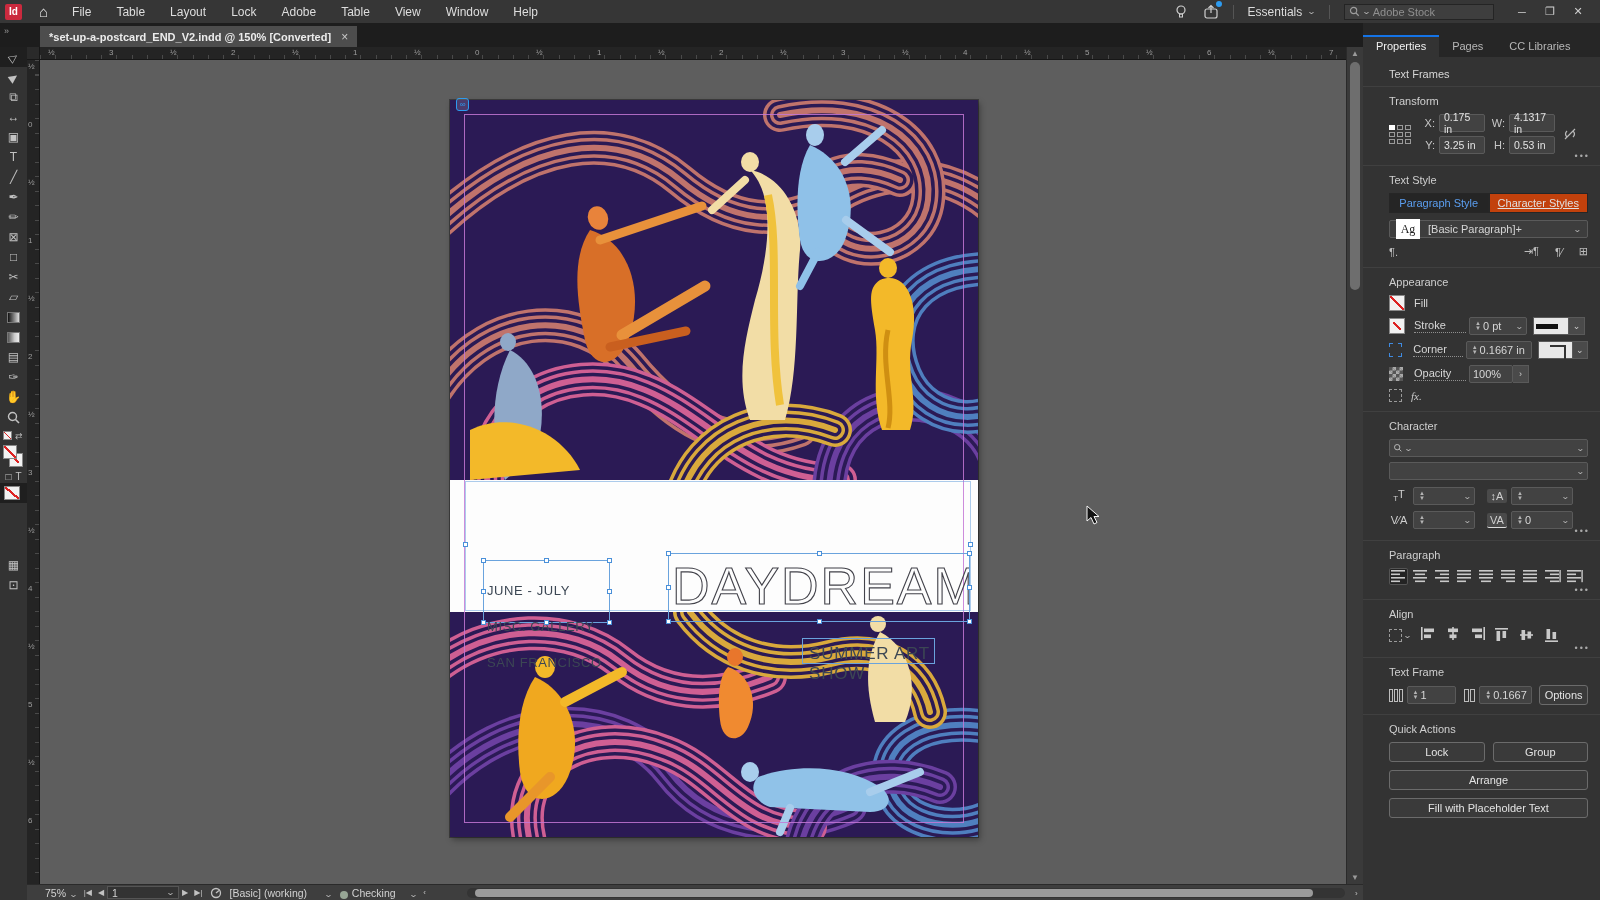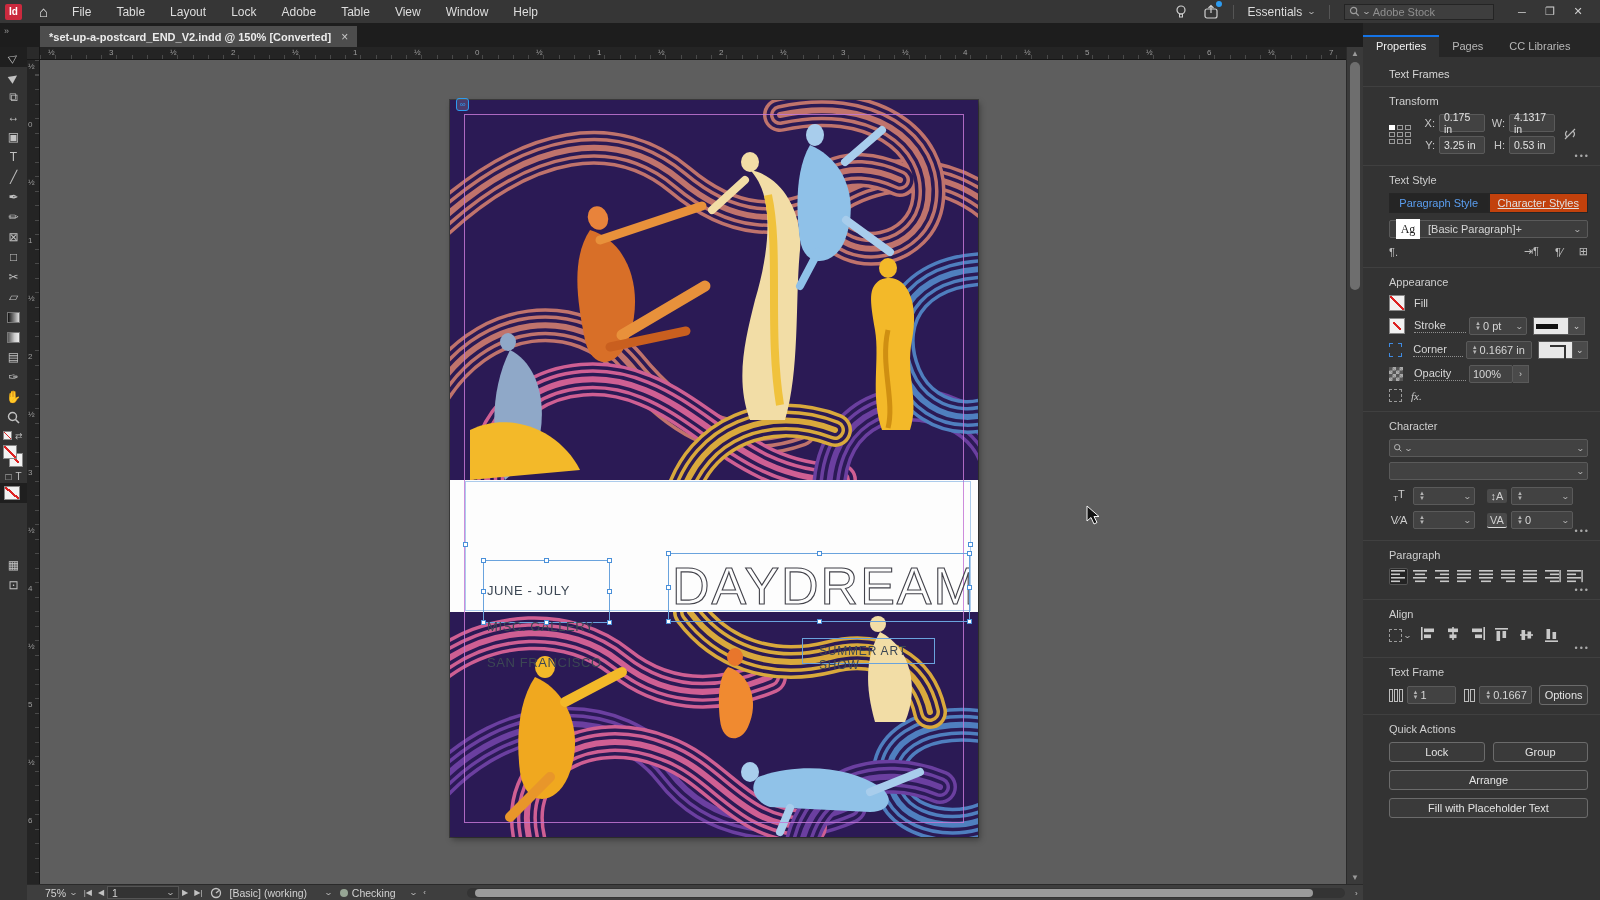--- a/index.html
+++ b/index.html
@@ -77,35 +77,35 @@
   .blu { stroke:#4f7fbf; } .yel { stroke:#d9a93c; } .bgc { stroke:#2b1a55; }
   .w34{stroke-width:34}.w27{stroke-width:27}.w20{stroke-width:20}.w13{stroke-width:13}.w6{stroke-width:6}
 
   
   .tframe { position:absolute; border:1px solid #6aa3dd; }
   .handle { position:absolute; width:5px; height:5px; background:#fff; border:1px solid #4a90d9; }
   #frame-dates { left:443px; top:500px; width:127px; height:63px; }
   #frame-dates .lines { position:absolute; left:3px; top:3px; color:#3c4754; font-size:13px; letter-spacing:.6px; line-height:18px; white-space:pre-line; }
   #frame-title { left:628px; top:493px; width:302px; height:69px; }
   #frame-sub { left:762px; top:578px; width:133px; height:26px; }
-  #frame-sub .subtxt { position:absolute; left:16px; top:5px; color:#3c4754; font-size:12px; letter-spacing:.8px; }
+  #frame-sub .subtxt { position:absolute; left:6px; top:5px; color:#3c4754; font-size:17px; letter-spacing:.8px; }
   #band-frame { position:absolute; left:425px; top:421px; width:506px; height:130px; border:1px solid rgba(106,163,221,.55); }
   .cc-badge { position:absolute; left:416px; top:38px; width:13px; height:13px; border-radius:3px;
     border:1.5px solid #2d9bf0; color:#2d9bf0; font-size:8px; display:flex; align-items:center; justify-content:center; background:rgba(255,255,255,.15); }
   #cursor { position:absolute; left:1046px; top:445px; z-index:25; }
 
   
   #vscroll { position:absolute; left:1346px; top:47px; width:17px; height:837px; background:#3a3a3a; border-left:1px solid #2a2a2a; z-index:20; }
   #vscroll .thumb { position:absolute; left:3px; top:15px; width:10px; height:228px; background:#6e6e6e; border-radius:5px; }
   #vscroll .arr { position:absolute; left:4px; color:#9a9a9a; font-size:8px; }
 
   
   #statusbar { position:absolute; left:27px; top:884px; width:1336px; height:16px; background:#3e3e3e;
     border-top:1px solid #2a2a2a; display:flex; align-items:center; color:#d2d2d2; font-size:10.5px; z-index:30; }
-  .sb-item { display:flex; align-items:center; gap:4px; padding:0 4px; }
+  .sb-item { display:flex; align-items:flex-end; gap:4px; padding:0 4px; }
   .pgfield { width:72px; height:13px; background:#333; border:1px solid #555; display:flex; align-items:center;
     justify-content:space-between; padding:0 4px; }
   .navbtn { color:#c2c2c2; font-size:8px; padding:0 3px; }
   .status-dot { width:8px; height:8px; border-radius:50%; background:#97a695; }
   .hthumb { position:absolute; left:448px; top:4px; width:838px; height:8px; background:#9b9b9b; border-radius:4px; }
   .htrack { position:absolute; left:440px; top:3px; width:878px; height:10px; background:#343434; border-radius:5px; }
   #sb-corner { position:absolute; left:1325px; top:0; display:flex; gap:8px; align-items:center; height:16px; color:#bdbdbd; }
 
   
   #panel { position:absolute; left:1363px; top:23px; width:237px; height:877px; background:#333333; color:#d6d6d6; font-size:11px; z-index:40; }

